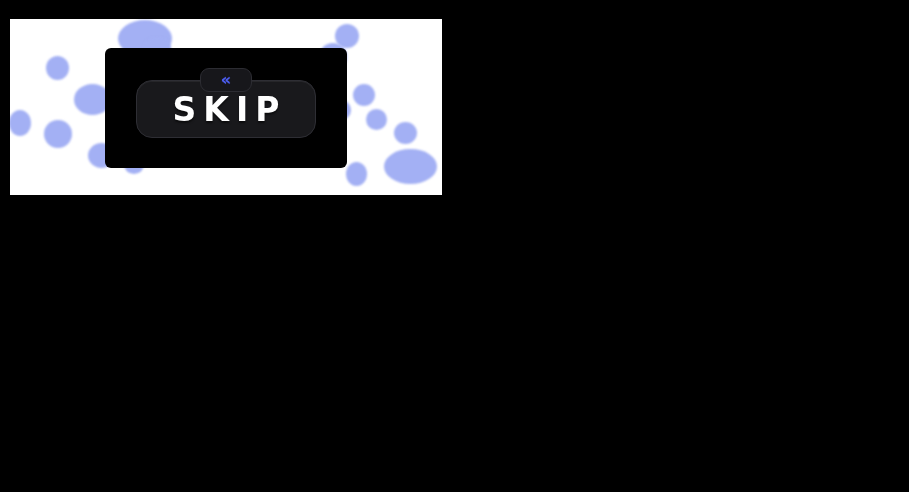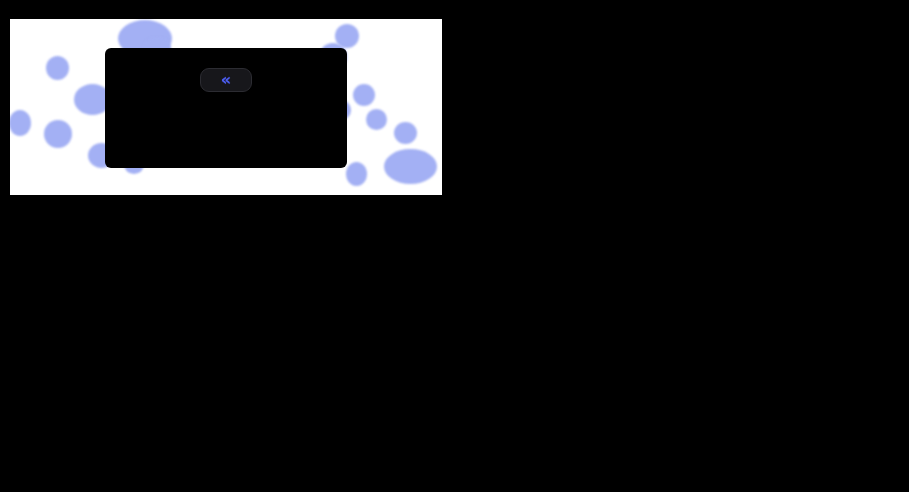--- a/index.html
+++ b/index.html
@@ -119,15 +119,18 @@
         <div class="blob" style="left: 343px; top: 65px; width: 22px; height: 22px;"></div>
         <div class="blob" style="left: 356px; top: 90px; width: 21px; height: 21px;"></div>
         <div class="blob" style="left: 384px; top: 103px; width: 23px; height: 22px;"></div>
         <div class="blob" style="left: 374px; top: 130px; width: 53px; height: 35px;"></div>
         <div class="blob" style="left: 336px; top: 143px; width: 21px; height: 24px;"></div>
       </div>
     <div class="ad-overlay">
       <div class="collapse-pill">
         <span class="chevrons">«</span>
       </div>
+      <div class="skip-btn">
+        <span class="skip-label">SKIP</span>
+      </div>
     </div>
   </div>
 </div>
 
 </body></html>

